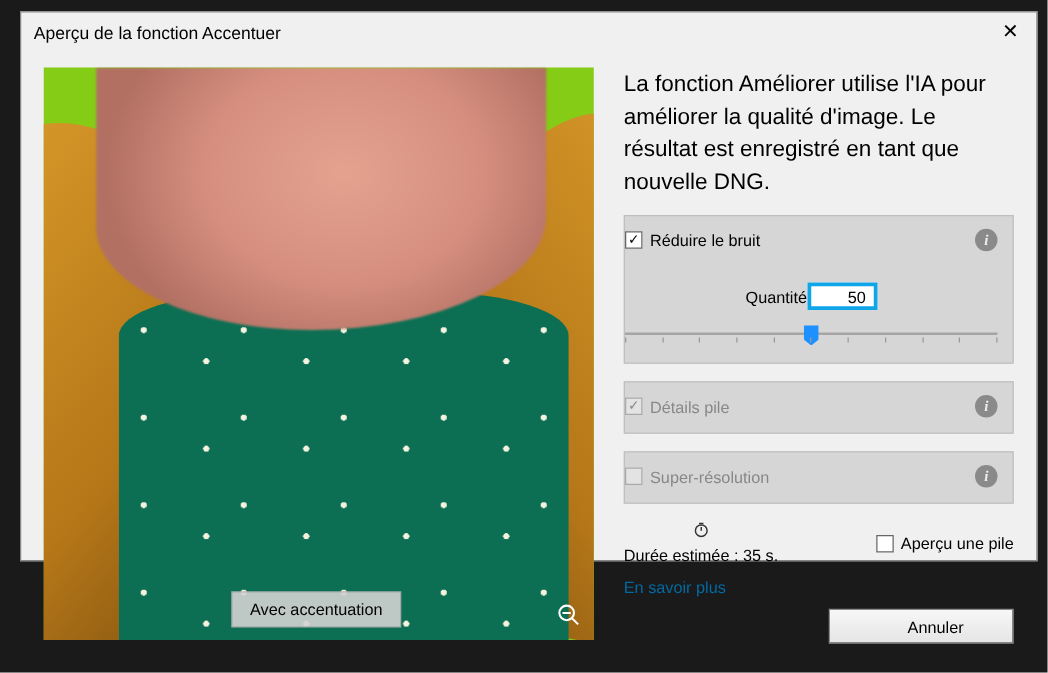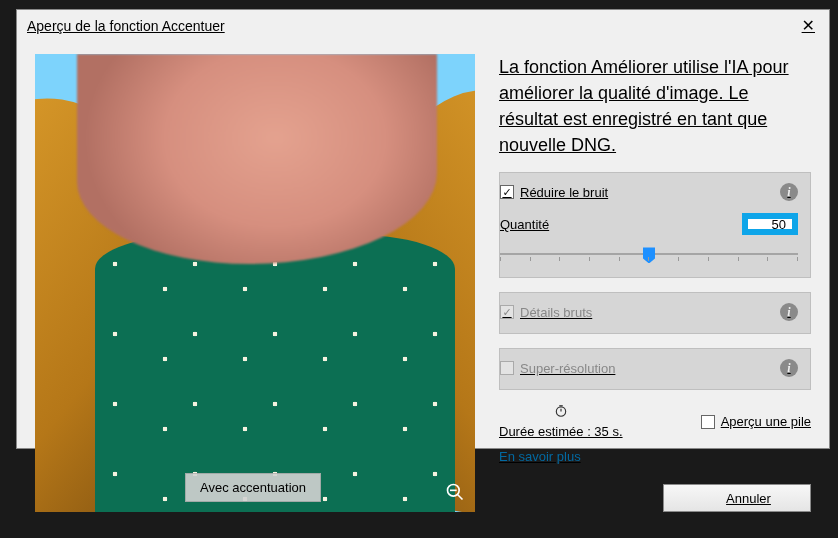--- a/index.html
+++ b/index.html
@@ -15,21 +15,20 @@
 .dialog {
   position: absolute;
   left: 16px;
   top: 9px;
   width: 814px;
   height: 440px;
   background: #f0f0f0;
   border: 1px solid #888;
   display: flex;
   flex-direction: column;
-  text-decoration: underline;
 }
 .titlebar {
   display: flex;
   justify-content: space-between;
   align-items: center;
   padding: 6px 10px 4px 10px;
   font-size: 14px;
 }
 .titlebar-title { font-weight: 400; }
 .close-icon { cursor: pointer; font-size: 16px; line-height: 1; padding: 2px 4px; }
@@ -37,21 +36,21 @@
   display: flex;
   flex: 1;
   padding: 14px 18px 18px 18px;
   gap: 24px;
 }
 .preview-col { width: 440px; display:flex; flex-direction:column; }
 .preview {
   width: 440px;
   height: 458px;
   position: relative;
-  background: #7dd3fc;
+  background: #84cc16;
   overflow: hidden;
   padding-left: 30px;
 }
 .preview .neck {
   position:absolute; left:42px; top:0; width:360px; height:210px;
   background: radial-gradient(ellipse 200px 160px at 55% 40%, #e4a28f 0%, #d68f7f 55%, #b27063 95%);
   border-radius: 0 0 60% 55% / 0 0 50% 45%;
   filter: blur(1px);
 }
 .preview .jacket-l {
@@ -138,27 +137,27 @@
 .panel-title.disabled { color:#888; }
 .info-icon {
   width:18px; height:18px; border-radius:50%;
   background:#8a8a8a; color:#eee;
   display:flex; align-items:center; justify-content:center;
   font-style: italic; font-family: Georgia, serif;
   font-size:12px; font-weight:bold;
   cursor:pointer;
 }
 .qty-row {
-  display:flex; justify-content:space-between; align-items:center;
-  margin-top: 12px;
+  display:flex; justify-content:center; align-items:center;
+  margin-top: 25px;
 }
 .qty-label { font-size:13px; }
 .qty-input {
   width:56px; height:22px;
-  border:6px solid #0ea5e9; background:#fff;
+  border:3px solid #0ea5e9; background:#fff;
   text-align:right; padding:0 6px;
   font-size:13px;
 }
 .slider {
   position:relative; margin-top:10px;
   height:20px;
 }
 .slider-track {
   position:absolute; left:0; right:0; top:8px; height:2px;
   background:#a5a5a5;
@@ -259,21 +258,21 @@
               <span></span>
               <span></span>
           </div>
         </div>
       </div>
 
       <div class="panel">
         <div class="panel-header">
           <div class="chk-row">
             <div class="chk disabled checked"></div>
-            <span class="panel-title disabled">Détails bruts</span>
+            <span class="panel-title disabled">Détails pile</span>
           </div>
           <div class="info-icon">i</div>
         </div>
       </div>
 
       <div class="panel">
         <div class="panel-header">
           <div class="chk-row">
             <div class="chk disabled"></div>
             <span class="panel-title disabled">Super-résolution</span>

